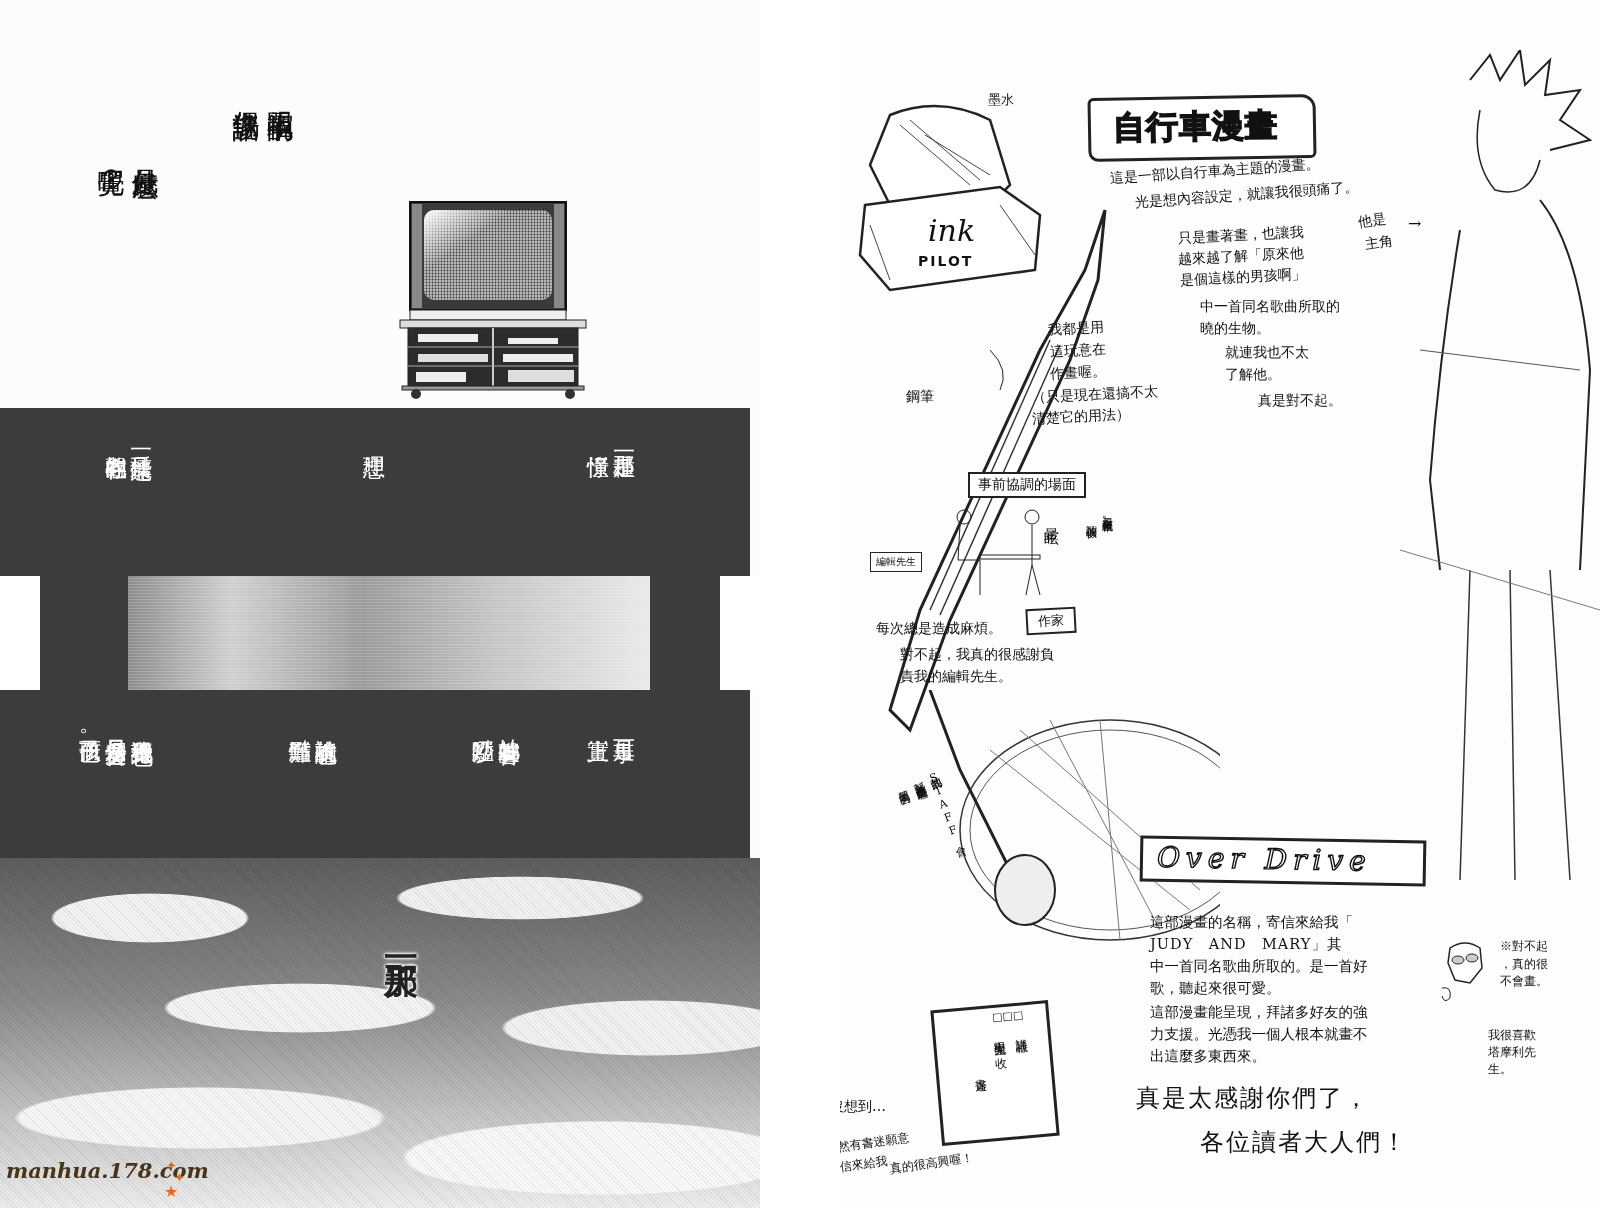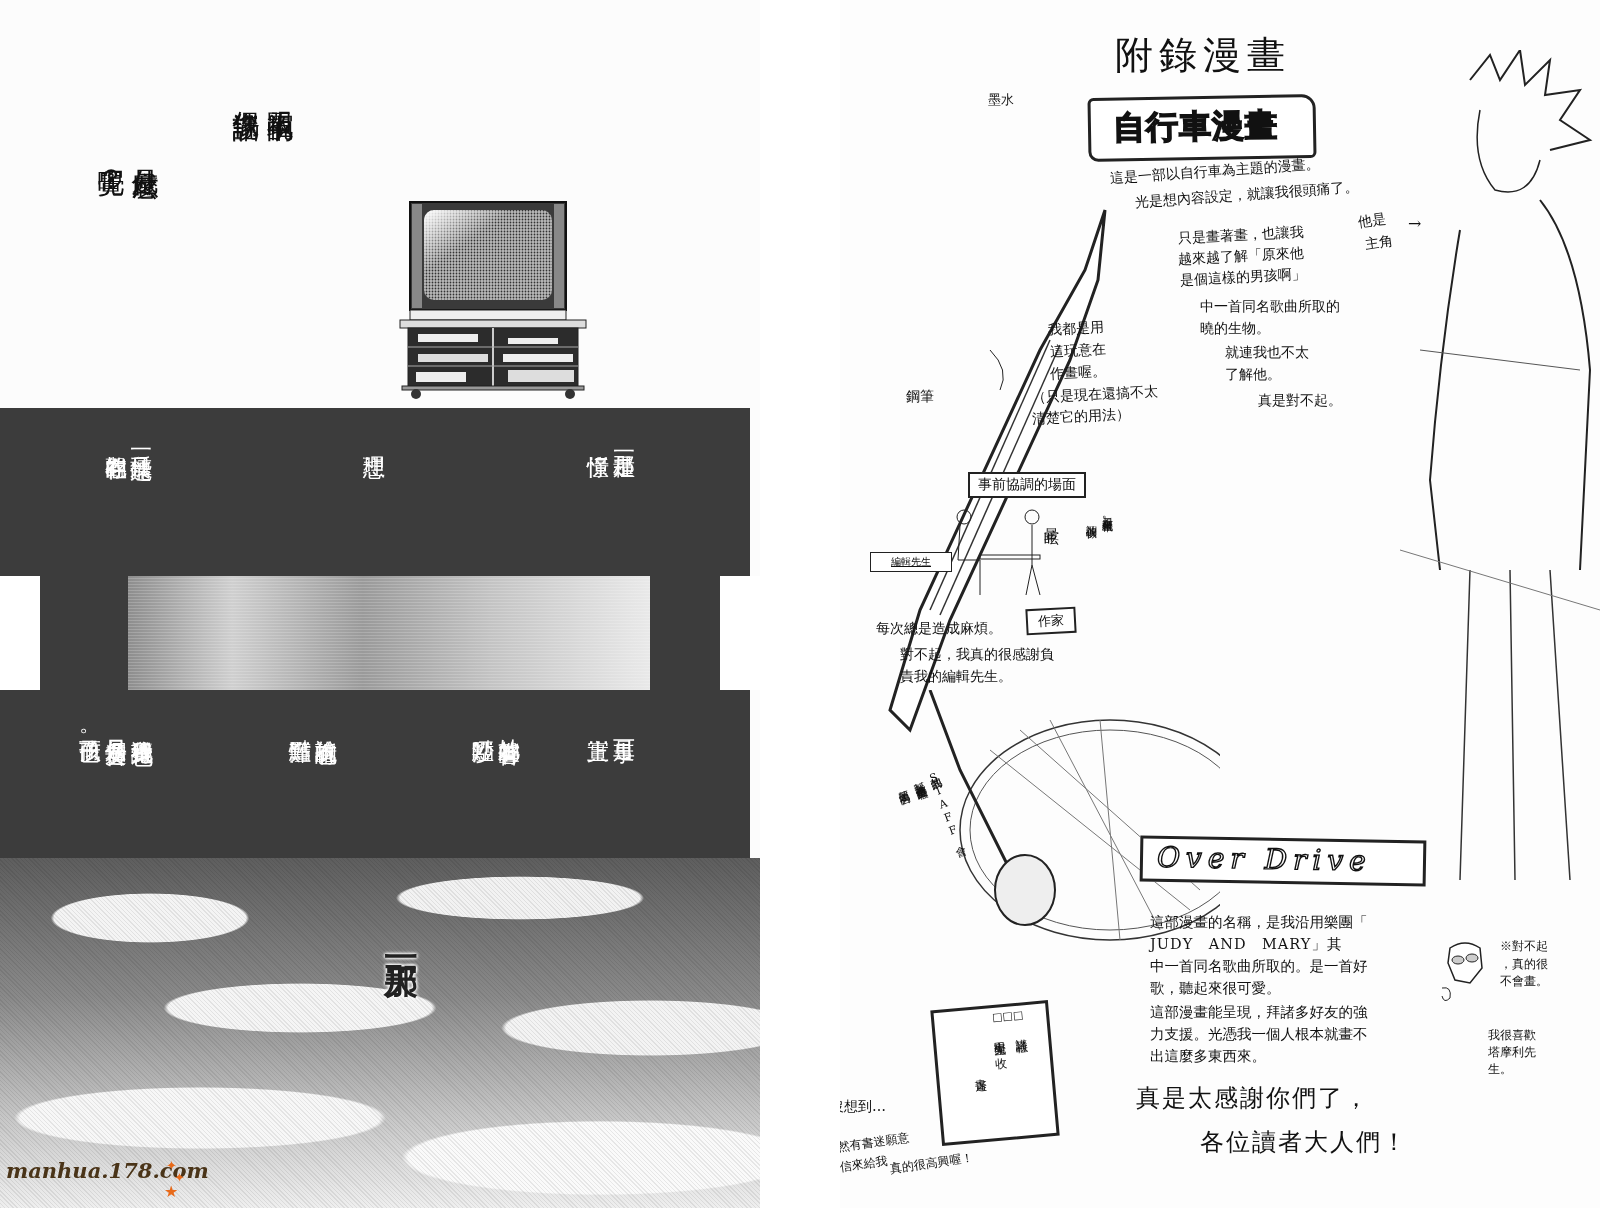--- a/index.html
+++ b/index.html
@@ -102,26 +102,38 @@
   <div class="vt sans-text" style="left:380px;top:938px;font-size:34px;font-weight:bold;color:#222;text-shadow:0 0 3px #fff,0 0 3px #fff,0 0 4px #fff;">那一天…</div>
 
   <div class="watermark">manhua.178.com</div>
   <span class="star" style="left:166px;top:1158px;">✦</span>
   <span class="star" style="left:174px;top:1170px;">✦</span>
   <span class="star" style="left:164px;top:1182px;font-size:16px;">★</span>
 </div>
 
 <div id="right-page" class="page">
 
-  <div class="serif-text" style="position:absolute;left:275px;top:30px;font-size:38px;letter-spacing:6px;">附錄漫畫</div>
 
   <div style="position:absolute;left:248px;top:96px;width:222px;height:58px;border:3px solid #222;border-radius:6px 14px 6px 10px;transform:rotate(-1deg);background:#fff;">
     <div style="position:absolute;left:22px;top:6px;font-family:'DejaVu Sans',sans-serif;font-weight:bold;font-size:32px;color:#fff;-webkit-text-stroke:1.5px #111;letter-spacing:1px;">自行車漫畫</div>
   </div>
 
+  <div style="position:absolute;left:10px;top:95px;width:200px;height:200px;">
+    <svg width="200" height="200" viewBox="0 0 200 200">
+      <path d="M40 20 Q90 0 140 25 L160 90 L150 100 L40 110 L20 70 Z" fill="#fff" stroke="#222" stroke-width="2.5"></path>
+      <path d="M15 110 L150 92 L190 120 L185 175 L40 195 L10 160 Z" fill="#fff" stroke="#222" stroke-width="2.5"></path>
+      <line x1="50" y1="30" x2="120" y2="90" stroke="#444"></line>
+        <line x1="60" y1="25" x2="130" y2="85" stroke="#444"></line>
+      <line x1="75" y1="40" x2="140" y2="80" stroke="#444"></line>
+      <line x1="20" y1="130" x2="40" y2="185" stroke="#444"></line>
+      <line x1="150" y1="110" x2="185" y2="160" stroke="#444"></line>
+    </svg>
+    <div class="serif-text" style="position:absolute;left:78px;top:118px;font-size:30px;font-style:italic;">ink</div>
+    <div class="sans-text" style="position:absolute;left:68px;top:158px;font-size:14px;font-weight:bold;letter-spacing:2px;">PILOT</div>
+  </div>
   <div class="hand" style="left:148px;top:90px;font-size:13px;">墨水</div>
 
   <div style="position:absolute;left:20px;top:190px;width:250px;height:560px;">
     <svg width="250" height="560" viewBox="0 0 250 560">
       <path d="M245 20 L225 80 L180 160 L60 420 L30 520 L50 540 L90 430 L210 170 L238 90 Z" fill="#fff" stroke="#222" stroke-width="3"></path>
       <line x1="190" y1="150" x2="70" y2="420" stroke="#333" stroke-width="1.5"></line>
       <line x1="200" y1="155" x2="80" y2="425" stroke="#333" stroke-width="1.5"></line>
       <path d="M130 160 Q150 180 140 200" fill="none" stroke="#222"></path>
     </svg>
   </div>
@@ -141,21 +153,21 @@
   <div class="hand" style="left:385px;top:364px;">了解他。</div>
   <div class="hand" style="left:398px;top:390px;margin-left:20px;">真是對不起。</div>
 
   <div class="hand" style="left:208px;top:318px;transform:rotate(-3deg);">我都是用</div>
   <div class="hand" style="left:210px;top:340px;transform:rotate(-3deg);">這玩意在</div>
   <div class="hand" style="left:210px;top:362px;transform:rotate(-3deg);">作畫喔。</div>
   <div class="hand" style="left:192px;top:384px;transform:rotate(-3deg);">（只是現在還搞不太</div>
   <div class="hand" style="left:192px;top:406px;transform:rotate(-3deg);">清楚它的用法）</div>
 
   <div class="tag-box" style="left:128px;top:472px;padding:2px 8px;font-size:14px;">事前協調的場面</div>
-  <div class="tag-box" style="left:30px;top:552px;padding:2px 20px;font-size:10px;border-width:1.5px;text-decoration:underline;">編輯先生</div>
+  <div class="tag-box" style="left:30px;top:552px;padding:2px 5px;font-size:10px;border-width:1.5px;">編輯先生</div>
   <div style="position:absolute;left:110px;top:505px;width:110px;height:95px;">
     <svg width="110" height="95" viewBox="0 0 110 95">
       <circle cx="14" cy="12" r="7" fill="none" stroke="#222"></circle>
       <path d="M10 20 L8 55 L30 55 L30 90" fill="none" stroke="#222"></path>
       <rect x="30" y="50" width="60" height="4" fill="none" stroke="#222"></rect>
       <circle cx="82" cy="12" r="7" fill="none" stroke="#222"></circle>
       <path d="M82 20 L82 60 L76 90 M82 60 L90 90" fill="none" stroke="#222"></path>
     </svg>
   </div>
   <div class="vt hand" style="left:200px;top:516px;font-size:15px;">暈眩</div>
@@ -192,21 +204,21 @@
       <path d="M70 520 L60 830 M150 520 L170 830 M110 520 L115 830" fill="none" stroke="#333" stroke-width="1.5"></path>
       <line x1="20" y1="300" x2="180" y2="320" stroke="#555"></line>
         <line x1="0" y1="500" x2="200" y2="560" stroke="#777"></line>
     </svg>
   </div>
 
   <div style="position:absolute;left:300px;top:838px;width:280px;height:40px;border:3px solid #222;background:#fff;transform:rotate(1deg);">
     <div class="serif-text" style="position:absolute;left:14px;top:2px;font-size:28px;font-style:italic;letter-spacing:6px;color:#fff;-webkit-text-stroke:1.4px #111;">Over Drive</div>
   </div>
 
-  <div class="hand" style="left:310px;top:912px;font-size:14.5px;">這部漫畫的名稱，是我沿用樂團「</div>
+  <div class="hand" style="left:310px;top:912px;font-size:14.5px;">這部漫畫的名稱，寄信來給我「</div>
   <div class="hand" style="left:310px;top:934px;font-size:14.5px;letter-spacing:1px;">JUDY　AND　MARY」其</div>
   <div class="hand" style="left:310px;top:956px;font-size:14.5px;">中一首同名歌曲所取的。是一首好</div>
   <div class="hand" style="left:310px;top:978px;font-size:14.5px;">歌，聽起來很可愛。</div>
   <div class="hand" style="left:310px;top:1002px;font-size:14.5px;">這部漫畫能呈現，拜諸多好友的強</div>
   <div class="hand" style="left:310px;top:1024px;font-size:14.5px;">力支援。光憑我一個人根本就畫不</div>
   <div class="hand" style="left:310px;top:1046px;font-size:14.5px;">出這麼多東西來。</div>
 
   <div style="position:absolute;left:600px;top:938px;width:50px;height:70px;">
     <svg width="50" height="70" viewBox="0 0 50 70">
       <path d="M10 10 Q25 0 40 10 L42 30 L30 45 L15 42 L8 25 Z" fill="#fff" stroke="#222" stroke-width="1.5"></path>

